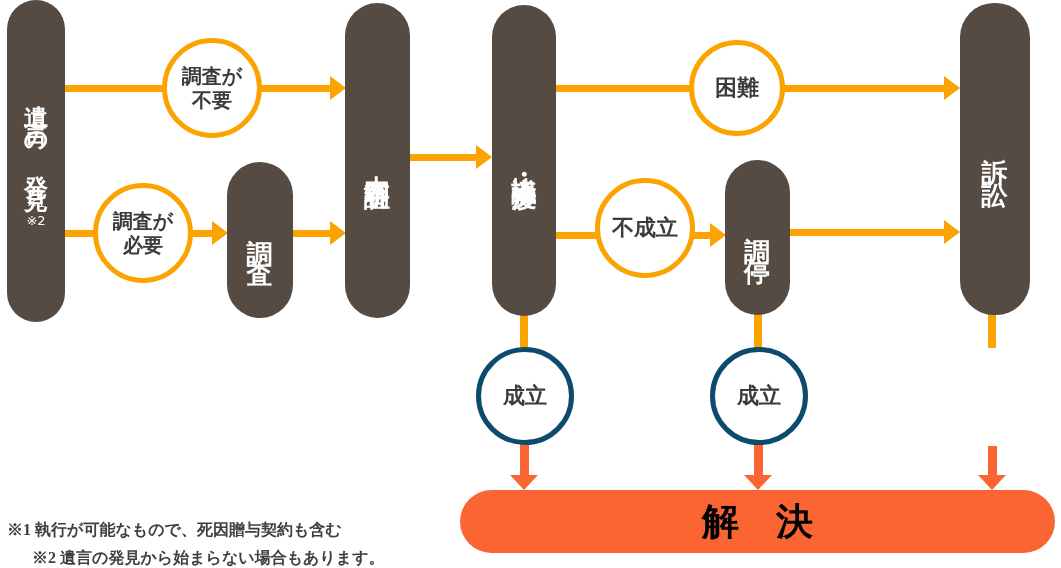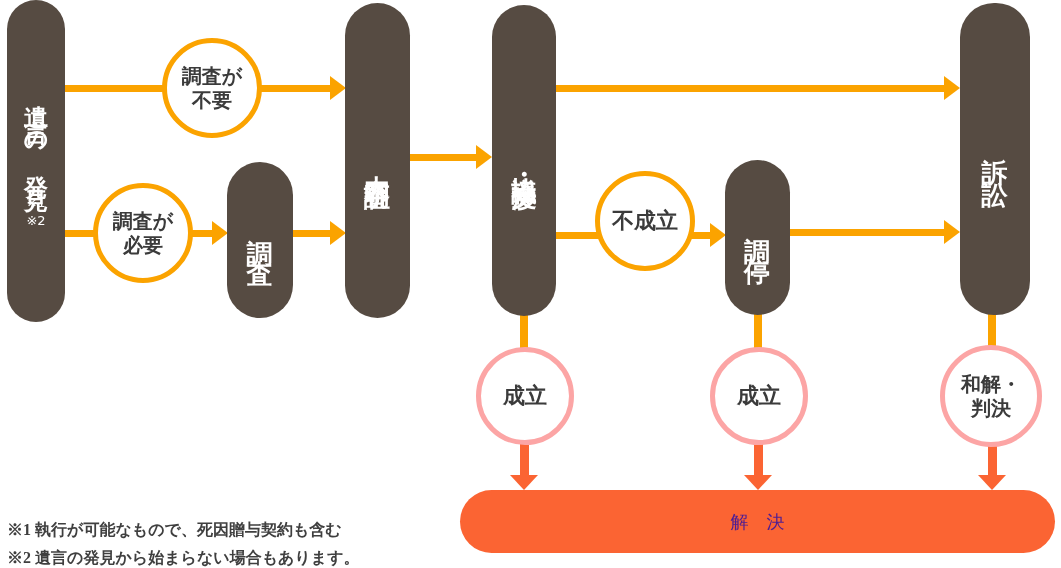--- a/index.html
+++ b/index.html
@@ -14,37 +14,37 @@
   .ls-wide{font-size:26px;letter-spacing:22px;}
   .ls-tight4{font-size:26px;letter-spacing:3px;}
   .ls-tight5{font-size:25px;letter-spacing:2px;}
   .pill-notes{margin-top:10px;font-size:13px;line-height:1.35;color:#ffffff;text-align:left;font-weight:normal;}
 
   
   .circle{position:absolute;background:#ffffff;border-radius:50%;z-index:3;
           display:flex;flex-direction:column;align-items:center;justify-content:center;
           font-weight:bold;color:#3B3B3B;text-align:center;line-height:1.2;}
   .circle.orange{border:5px solid #FBA300;}
-  .circle.red{border:5px solid #fca5a5;}
+  .circle.red{border:5px solid #0c4a6e;}
   .c-line{font-size:20px;}
   .c-single{font-size:22px;}
 
   
   .hline{position:absolute;height:7px;background:#FBA300;z-index:1;}
   .vstem{position:absolute;width:8px;background:#FBA300;z-index:1;}
   .vstem-red{position:absolute;width:9px;background:#FB6433;z-index:1;}
   .ah-right{position:absolute;width:0;height:0;z-index:2;
             border-top:12px solid transparent;border-bottom:12px solid transparent;border-left:16px solid #FBA300;}
   .ah-down-red{position:absolute;width:0;height:0;z-index:2;
             border-left:14px solid transparent;border-right:14px solid transparent;border-top:15px solid #FB6433;}
 
   
   .result-bar{position:absolute;left:460px;top:490px;width:595px;height:63px;background:#FB6433;
               border-radius:32px;display:flex;align-items:center;justify-content:center;z-index:2;}
-  .result-label{color:#4c1d95;font-weight:normal;font-size:18px;}
+  .result-label{color:#000000;font-weight:bold;font-size:37px;}
 
   
   .footnote{position:absolute;left:7px;color:#3F3F3F;font-size:16px;font-weight:bold;white-space:nowrap;font-family:Liberation Serif, serif;}
   .z3{z-index:3;}
 </style>
 </head>
 <body>
 
 <div id="stage">
 
@@ -113,39 +113,38 @@
   <div class="circle orange" style="left:162px;top:38px;width:90px;height:90px;">
     <span class="c-line">調査が</span>
     <span class="c-line">不要</span>
   </div>
 
   <div class="circle orange" style="left:93px;top:183px;width:90px;height:90px;">
     <span class="c-line">調査が</span>
     <span class="c-line">必要</span>
   </div>
 
+  <div class="circle orange" style="left:689px;top:40px;width:86px;height:86px;">
+    <span class="c-single">困難</span>
+  </div>
 
-  <div class="circle orange" style="left:595px;top:171px;width:90px;height:90px;align-items:center;">
+  <div class="circle orange" style="left:595px;top:178px;width:90px;height:90px;align-items:center;">
     <span class="c-single">不成立</span>
   </div>
 
 
   <div class="circle red" style="left:476px;top:347px;width:88px;height:88px;">
     <span class="c-single">成立</span>
   </div>
 
   <div class="circle red" style="left:710px;top:347px;width:88px;height:88px;">
     <span class="c-single">成立</span>
   </div>
 
-  <div class="circle red" style="left:940px;top:345px;width:92px;height:92px;">
-    <span class="c-line">和解・</span>
-    <span class="c-line">判決</span>
-  </div>
 
   <div class="result-bar">
     <span class="result-label">解　決</span>
   </div>
 
   <div class="footnote" style="top:520px;">※1 執行が可能なもので、死因贈与契約も含む</div>
-  <div class="footnote" style="top:548px;">※2 遺言の発見から始まらない場合もあります。</div>
+  <div class="footnote" style="top:548px;margin-left:25px;">※2 遺言の発見から始まらない場合もあります。</div>
 
 </div>
 
 </body></html>

